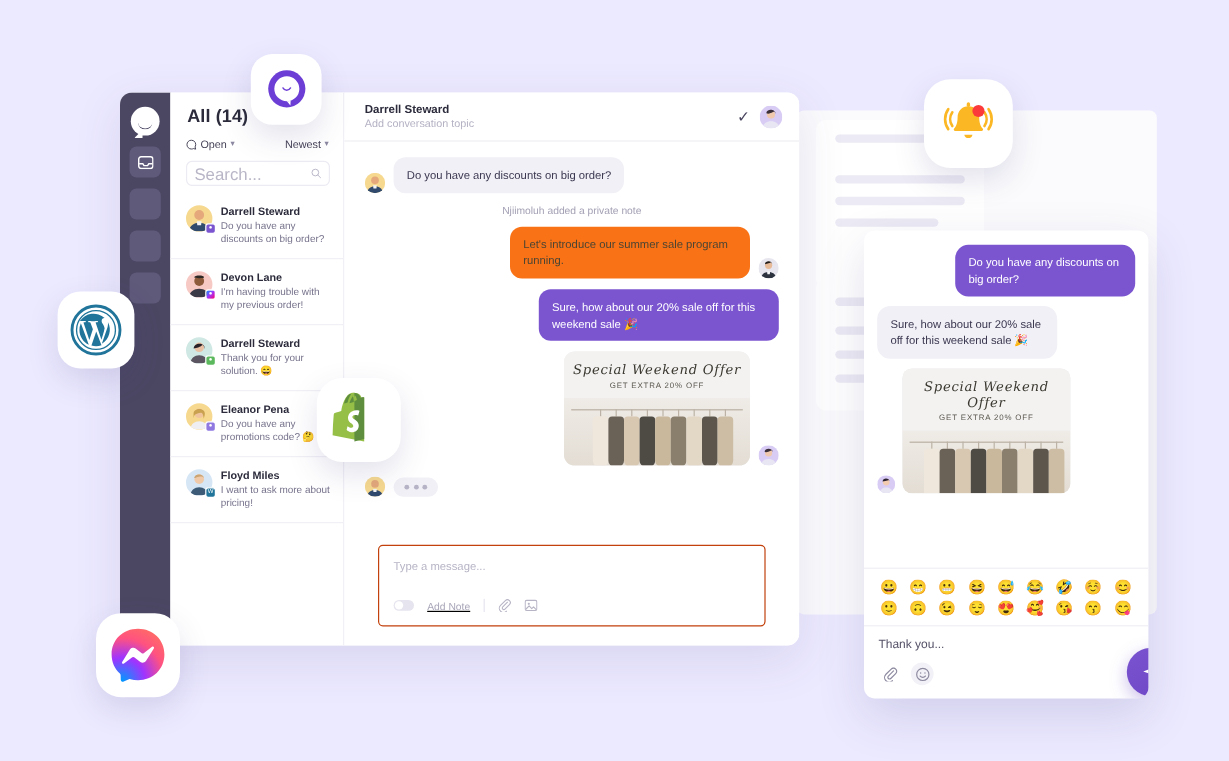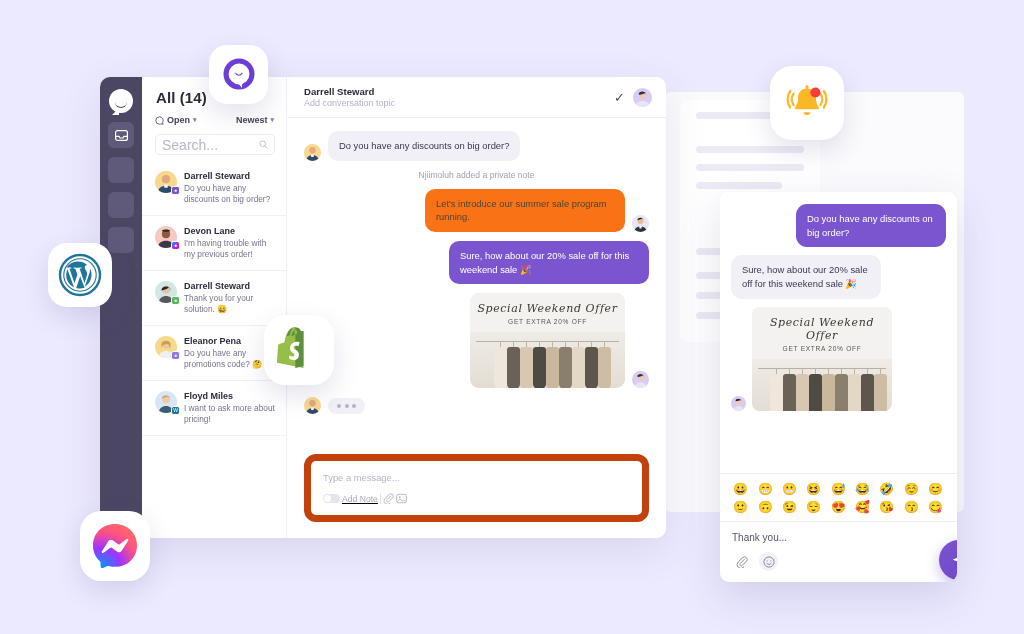--- a/index.html
+++ b/index.html
@@ -70,21 +70,21 @@
     display: flex; flex-direction: column; background: #fff;
   }
   #list-title {
     font-size: 15px; font-weight: bold; color: #2b2b3c;
     padding: 12px 0 9px 14px; letter-spacing: .1px;
   }
   #filter-row {
     display: flex; align-items: center; justify-content: space-between;
     padding: 0 12px 0 13px; font-size: 9px; color: #454156;
   }
-  .filter-btn { display: flex; align-items: center; gap: 3px; cursor: pointer; font-weight: bold;}
+  .filter-btn { display: flex; align-items: center; gap: 3px; cursor: pointer; font-weight: normal;}
   .chev { font-size: 7px; color: #8b87a0; }
   #search-wrap {
     margin: 9px 11px 6px 13px; height: 21px;
     border: 1px solid #eceaf2; border-radius: 5px;
     display: flex; align-items: center; padding: 0 6px;
     justify-content: space-between;
   }
   #search-input {
     border: 0; outline: 0; font-size: 14px; color: #33304a;
     font-family: inherit; width: 80px; background: transparent;
@@ -153,26 +153,26 @@
   .hanger { position: absolute; top: 9px; width: 13px; }
   .hanger .hook { position:absolute; left:6px; top:0; width:1.2px; height:6px; background:#bcb3a6; }
   .hanger .garment { position:absolute; top:6px; left:0; width:13px; height:42px; border-radius: 3px 3px 5px 5px;}
   .typing-pill {
     background: #f1f0f6; border-radius: 10px; padding: 6px 9px;
     display: flex; gap: 3.5px; align-items: center;
   }
   .typing-pill i { width: 4px; height: 4px; border-radius: 50%; background: #b6b3c6; display:block;}
 
   #composer {
-    margin: 4px 17px 16px; border: 7px solid #c2410c; border-radius: 12px;
+    margin: 4px 28px 16px; border: 1px solid #c2410c; border-radius: 4px;
     height: 68px; padding: 11px 12px; display: flex; flex-direction: column;
     justify-content: space-between; background: #fff;
   }
   #composer-placeholder { font-size: 9.4px; color: #b7b4c5; }
-  #composer-tools { display: flex; align-items: center; gap: 2px; text-decoration: underline; }
+  #composer-tools { display: flex; align-items: center; gap: 11px; text-decoration: underline; }
   .toggle {
     width: 17px; height: 9px; border-radius: 6px; background: #e6e4ee;
     position: relative;
   }
   .toggle::after {
     content:""; position:absolute; left:1px; top:1px; width:7px; height:7px;
     border-radius:50%; background:#fff;
   }
   .tool-label { font-size: 8.6px; color: #a9a6b8; }
   .divider-v { width:1px; height:11px; background:#e6e4ee; }

